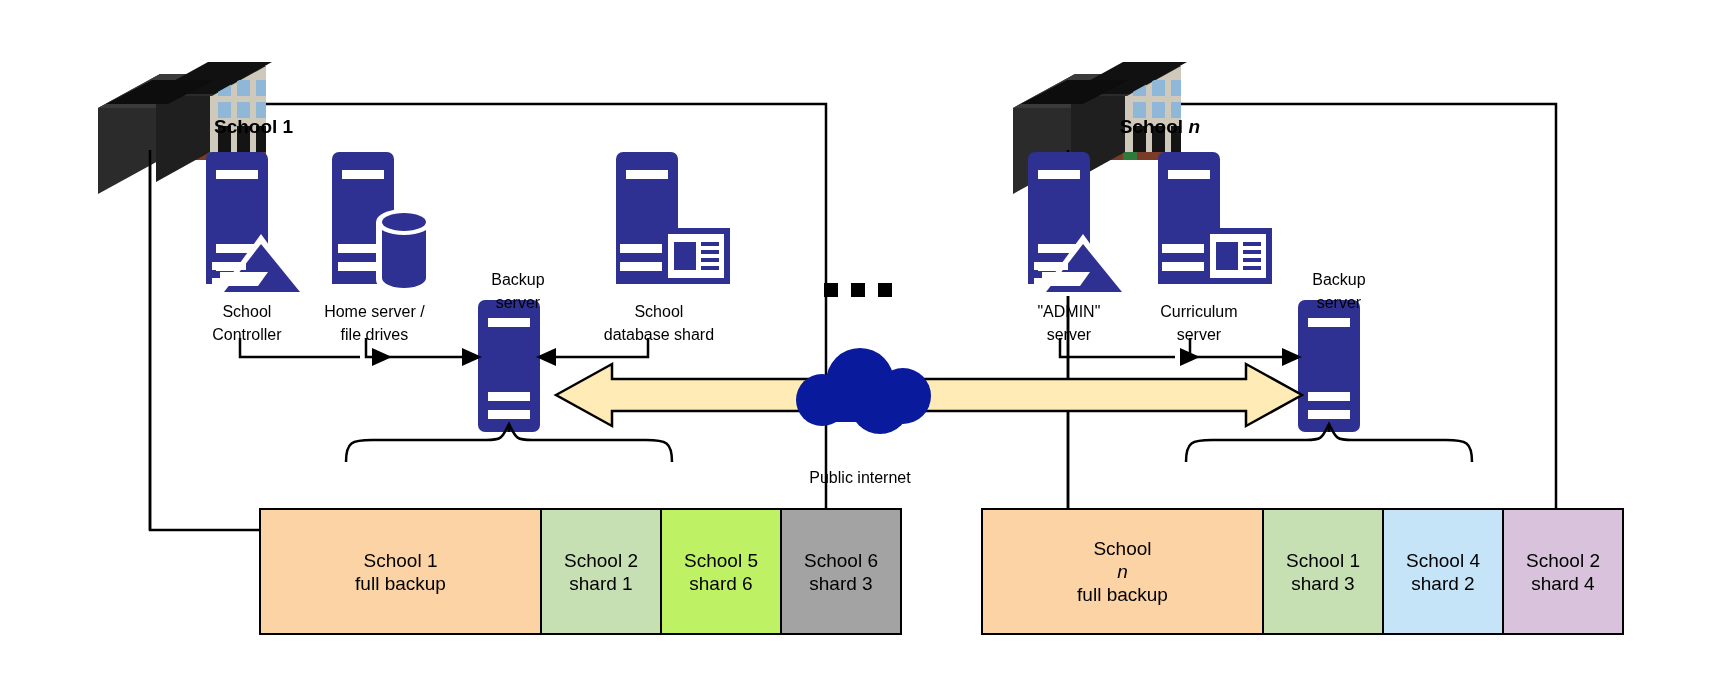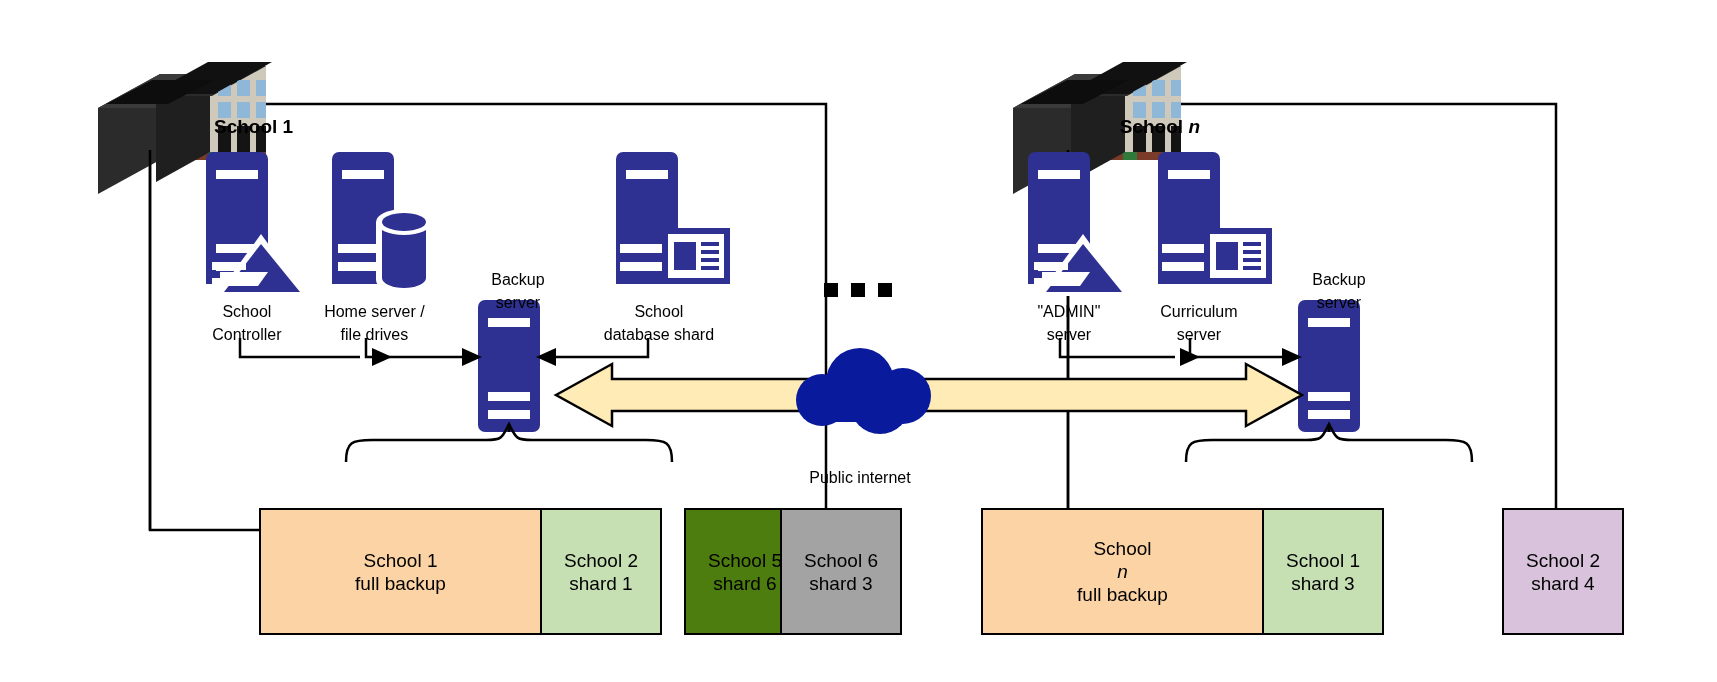--- a/index.html
+++ b/index.html
@@ -294,21 +294,21 @@
       <span>School 1</span>
       <span>full backup</span>
     </div>
   </div>
   <div class="cellbox" style="left:540px; top:508px; width:122px; height:127px; background:#C6E0B4;">
     <div>
       <span>School 2</span>
       <span>shard 1</span>
     </div>
   </div>
-  <div class="cellbox" style="left:660px; top:508px; width:122px; height:127px; background:#4d7c0f;margin-left:24px;">
+  <div class="cellbox" style="left:660px; top:508px; width:122px; height:127px; background:#bef264;">
     <div>
       <span>School 5</span>
       <span>shard 6</span>
     </div>
   </div>
   <div class="cellbox" style="left:780px; top:508px; width:122px; height:127px; background:#a3a3a3;">
     <div>
       <span>School 6</span>
       <span>shard 3</span>
     </div>
@@ -322,20 +322,26 @@
         </span>
       <span>full backup</span>
     </div>
   </div>
   <div class="cellbox" style="left:1262px; top:508px; width:122px; height:127px; background:#C6E0B4;">
     <div>
       <span>School 1</span>
       <span>shard 3</span>
     </div>
   </div>
+  <div class="cellbox" style="left:1382px; top:508px; width:122px; height:127px; background:#C5E4F7;">
+    <div>
+      <span>School 4</span>
+      <span>shard 2</span>
+    </div>
+  </div>
   <div class="cellbox" style="left:1502px; top:508px; width:122px; height:127px; background:#D9C2DC;">
     <div>
       <span>School 2</span>
       <span>shard 4</span>
     </div>
   </div>
 
 </div>
 
 </body></html>

